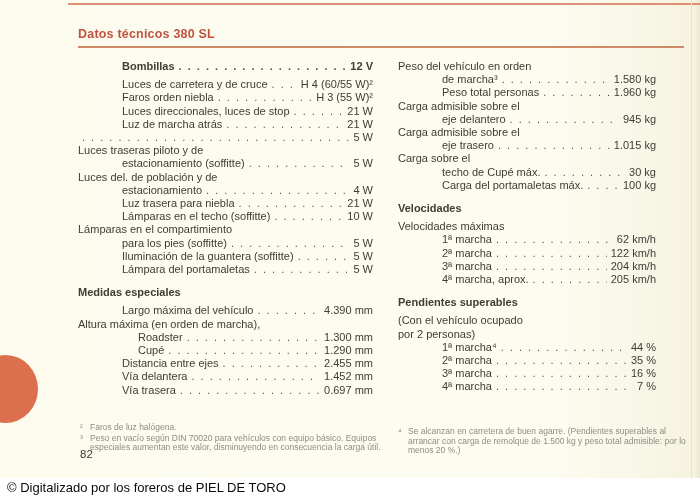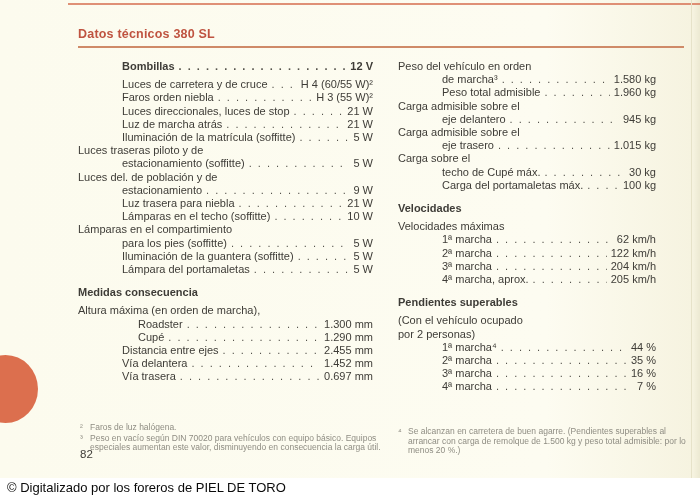--- a/index.html
+++ b/index.html
@@ -97,35 +97,34 @@
           <span class="spec-label">Luces direccionales, luces de stop</span>
           <span class="leader"></span>
           <span class="spec-value">21 W</span>
         </div>
         <div class="spec-line">
           <span class="spec-label">Luz de marcha atrás</span>
           <span class="leader"></span>
           <span class="spec-value">21 W</span>
         </div>
         <div class="spec-line">
-          <span class="spec-label">Iluminación de la matrícula (soffitte)</span>
           <span class="leader"></span>
           <span class="spec-value">5 W</span>
         </div>
         <div class="spec-pre">Luces traseras piloto y de</div>
         <div class="spec-line">
           <span class="spec-label">estacionamiento (soffitte)</span>
           <span class="leader"></span>
           <span class="spec-value">5 W</span>
         </div>
         <div class="spec-pre">Luces del. de población y de</div>
         <div class="spec-line">
           <span class="spec-label">estacionamiento</span>
           <span class="leader"></span>
-          <span class="spec-value">9 W</span>
+          <span class="spec-value">4 W</span>
         </div>
         <div class="spec-line">
           <span class="spec-label">Luz trasera para niebla</span>
           <span class="leader"></span>
           <span class="spec-value">21 W</span>
         </div>
         <div class="spec-line">
           <span class="spec-label">Lámparas en el techo (soffitte)</span>
           <span class="leader"></span>
           <span class="spec-value">10 W</span>
@@ -141,22 +140,27 @@
           <span class="leader"></span>
           <span class="spec-value">5 W</span>
         </div>
         <div class="spec-line">
           <span class="spec-label">Lámpara del portamaletas</span>
           <span class="leader"></span>
           <span class="spec-value">5 W</span>
         </div>
       </div>
 
-    <div class="section-title">Medidas consecuencia</div>
-    <div>
+    <div class="section-title">Medidas especiales</div>
+    <div>
+        <div class="spec-line">
+          <span class="spec-label">Largo máxima del vehículo</span>
+          <span class="leader"></span>
+          <span class="spec-value">4.390 mm</span>
+        </div>
         <div class="spec-pre">Altura máxima (en orden de marcha),</div>
         <div class="spec-line indent">
           <span class="spec-label">Roadster</span>
           <span class="leader"></span>
           <span class="spec-value">1.300 mm</span>
         </div>
         <div class="spec-line indent">
           <span class="spec-label">Cupé</span>
           <span class="leader"></span>
           <span class="spec-value">1.290 mm</span>
@@ -181,21 +185,21 @@
 
   <div class="col col-right">
     <div>
         <div class="spec-pre">Peso del vehículo en orden</div>
         <div class="spec-line">
           <span class="spec-label">de marcha³</span>
           <span class="leader"></span>
           <span class="spec-value">1.580 kg</span>
         </div>
         <div class="spec-line">
-          <span class="spec-label">Peso total admisible</span>
+          <span class="spec-label">Peso total personas</span>
           <span class="leader"></span>
           <span class="spec-value">1.960 kg</span>
         </div>
         <div class="spec-pre">Carga admisible sobre el</div>
         <div class="spec-line">
           <span class="spec-label">eje delantero</span>
           <span class="leader"></span>
           <span class="spec-value">945 kg</span>
         </div>
         <div class="spec-pre">Carga admisible sobre el</div>

